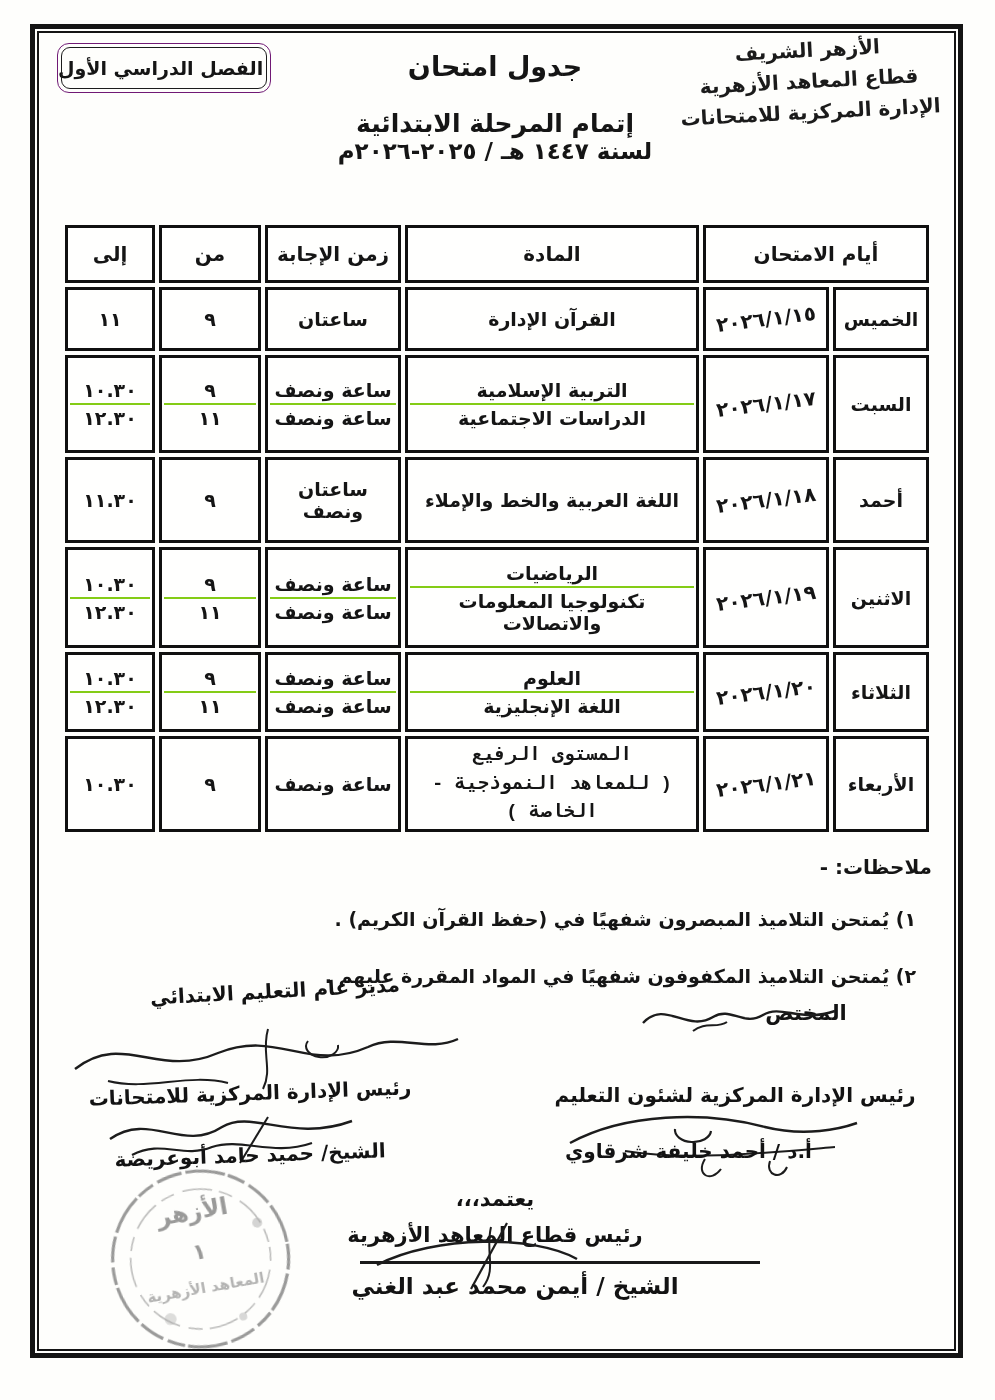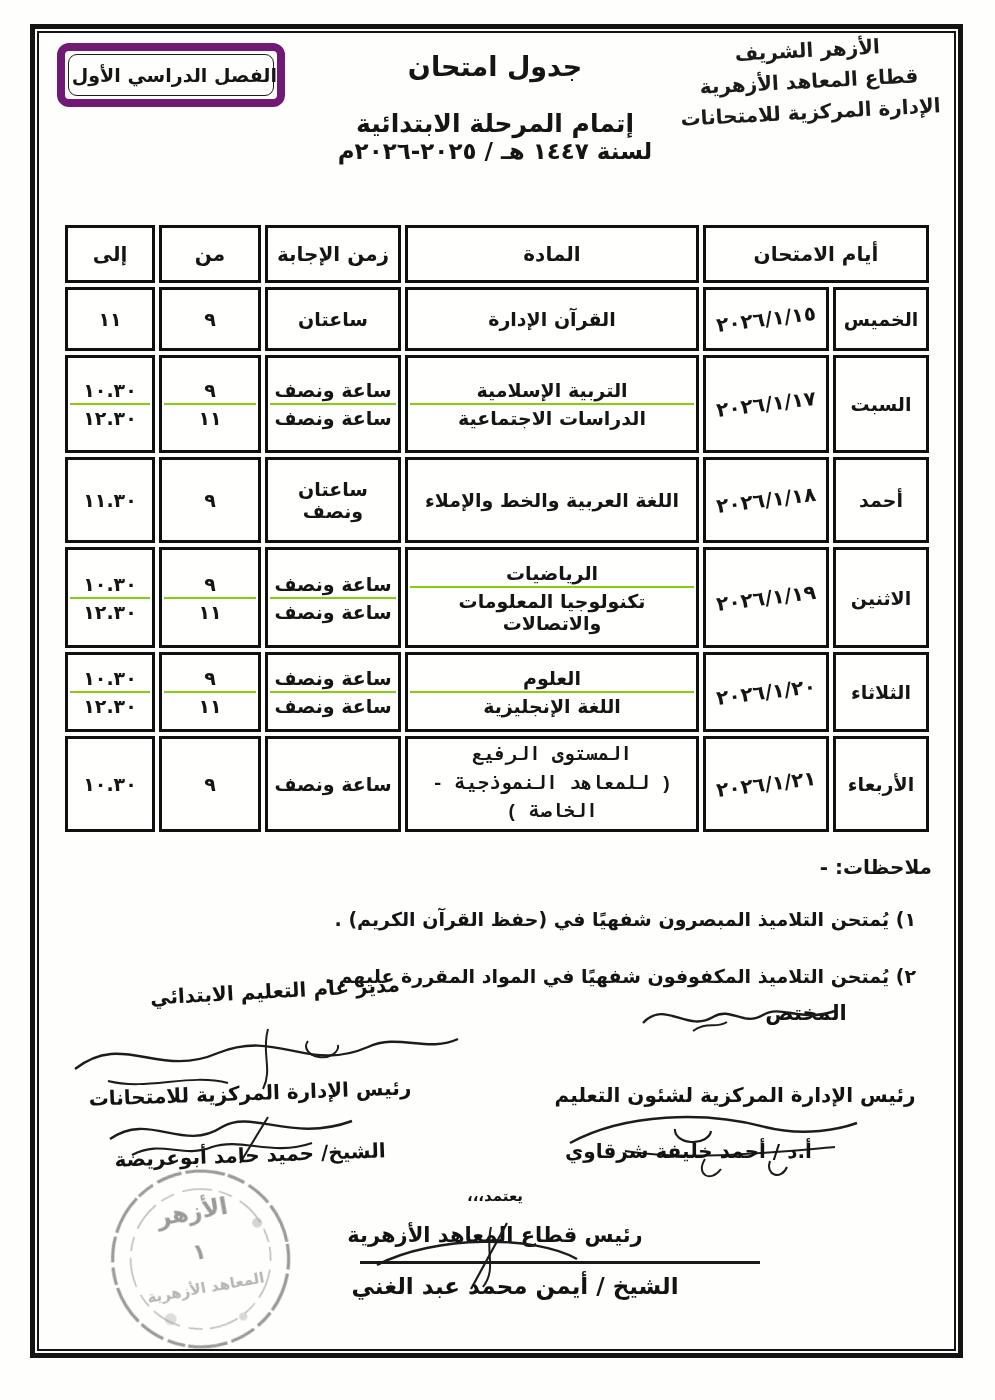--- a/index.html
+++ b/index.html
@@ -3,21 +3,21 @@
 <meta charset="utf-8">
 <style>
   html,body{margin:0;padding:0;background:#ffffff;}
   body{width:995px;height:1400px;position:relative;overflow:hidden;
        font-family:"DejaVu Sans","Liberation Sans",sans-serif;color:#151515;}
   .page{position:absolute;left:0;top:0;width:995px;height:1400px;background:#fefefc;}
   .frame{position:absolute;left:30px;top:24px;width:923px;height:1324px;border:5px solid #141414;}
   .frame-inner{position:absolute;inset:2px;border:2px solid #141414;pointer-events:none;}
 
   .semester-box{position:absolute;left:22px;top:14px;width:212px;height:48px;
-      border:8px solid #701a75;border-radius:12px;display:flex;align-items:center;justify-content:flex-start;}
+      border:1px solid #701a75;border-radius:12px;display:flex;align-items:center;justify-content:flex-end;}
   .semester-box .inner{position:absolute;inset:3px;border:1px solid #1c1c1c;border-radius:9px;}
   .semester-box span{font-size:19px;font-weight:bold;}
 
   .letterhead{position:absolute;right:14px;top:6px;width:270px;text-align:center;
       font-weight:bold;font-size:20px;line-height:1.55;transform:rotate(-3deg);color:#1b1b1b;}
 
   .titleblock{position:absolute;left:200px;top:22px;width:520px;text-align:center;direction:rtl;}
   .title-l1{font-size:27px;font-weight:bold;margin-bottom:27px;}
   .title-l2{font-size:25px;font-weight:bold;}
   .title-l3{font-size:23px;font-weight:bold;}
@@ -41,21 +41,21 @@
   .notes-heading{font-size:20px;font-weight:bold;margin-bottom:6px;}
   .notes-item{font-size:19px;font-weight:bold;line-height:1.75;padding-right:16px;margin-top:24px;}
 
   .sig{position:absolute;direction:rtl;font-weight:bold;color:#131313;}
   .sig-mukhtass{right:62px;top:936px;width:180px;text-align:center;font-size:21px;margin-top:36px;}
   .sig-director{left:70px;top:950px;width:340px;text-align:center;font-size:20px;transform:rotate(-3deg);}
   .sig-edu-head{left:500px;top:1054px;width:400px;text-align:center;font-size:20px;}
   .sig-edu-name{left:530px;top:1110px;width:300px;text-align:left;font-size:20px;}
   .sig-exam-head{left:40px;top:1052px;width:350px;text-align:center;font-size:20px;transform:rotate(-2deg);}
   .sig-exam-name{left:40px;top:1114px;width:350px;text-align:center;font-size:20px;transform:rotate(-2deg);}
-  .sig-approve{left:280px;top:1158px;width:360px;text-align:center;font-size:15px;}
+  .sig-approve{left:280px;top:1158px;width:360px;text-align:center;font-size:21px;}
   .sig-sector-title{left:280px;top:1194px;width:360px;text-align:center;font-size:21px;}
   .sector-line{position:absolute;left:325px;top:1232px;width:400px;height:3px;background:#1a1a1a;}
   .sig-sector-name{left:270px;top:1244px;width:420px;text-align:center;font-size:23px;}
   svg.squiggle{position:absolute;overflow:visible;}
   .stamp{position:absolute;left:68px;top:1134px;width:196px;height:196px;
          opacity:.55;transform:rotate(-10deg);filter:blur(0.4px);}
 </style>
 </head>
 <body>
 

